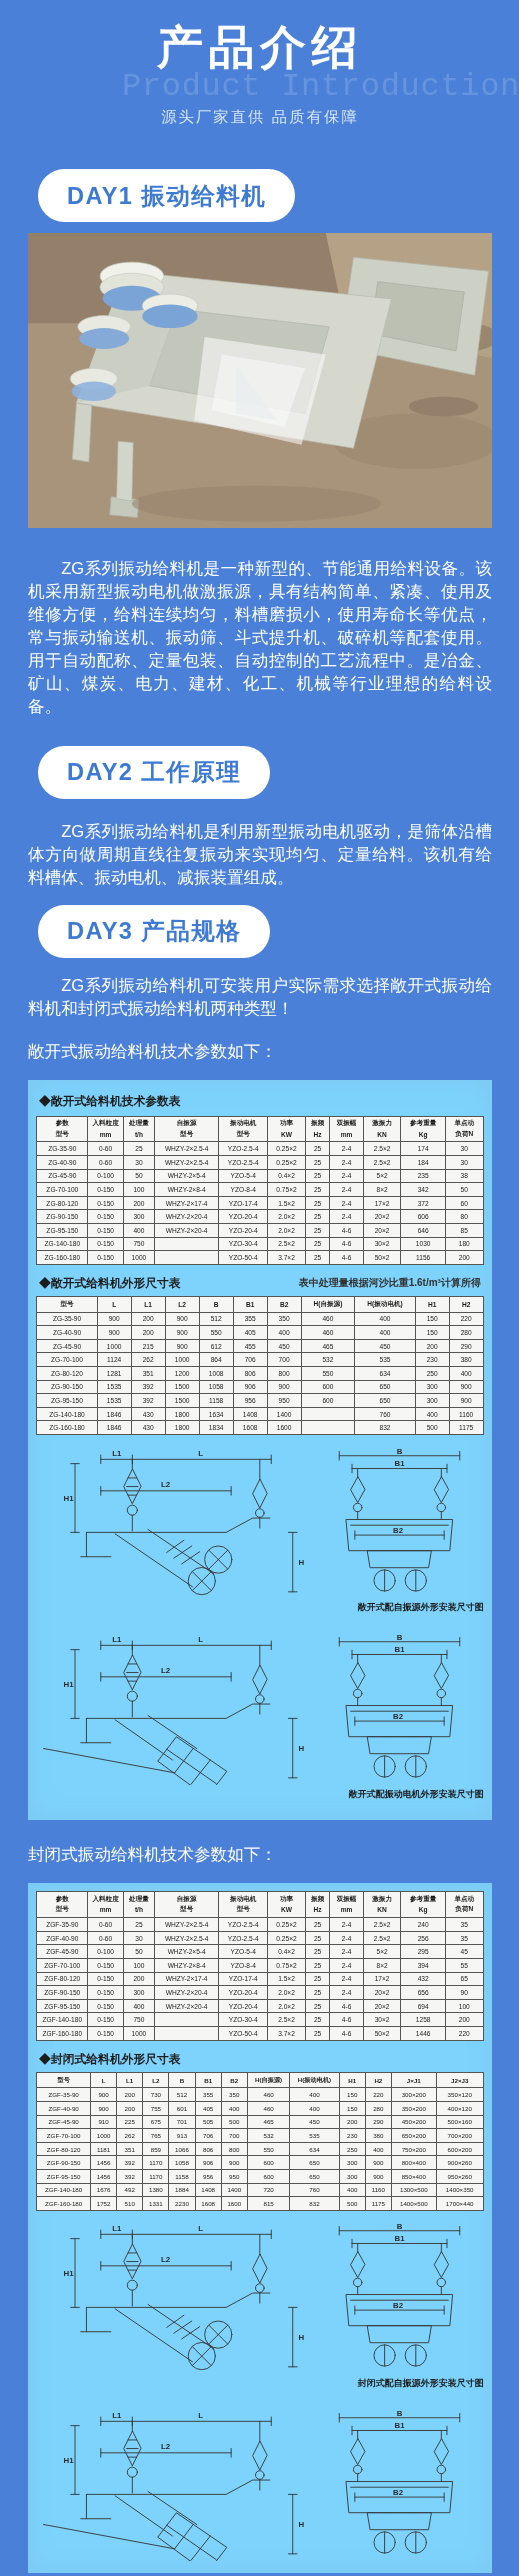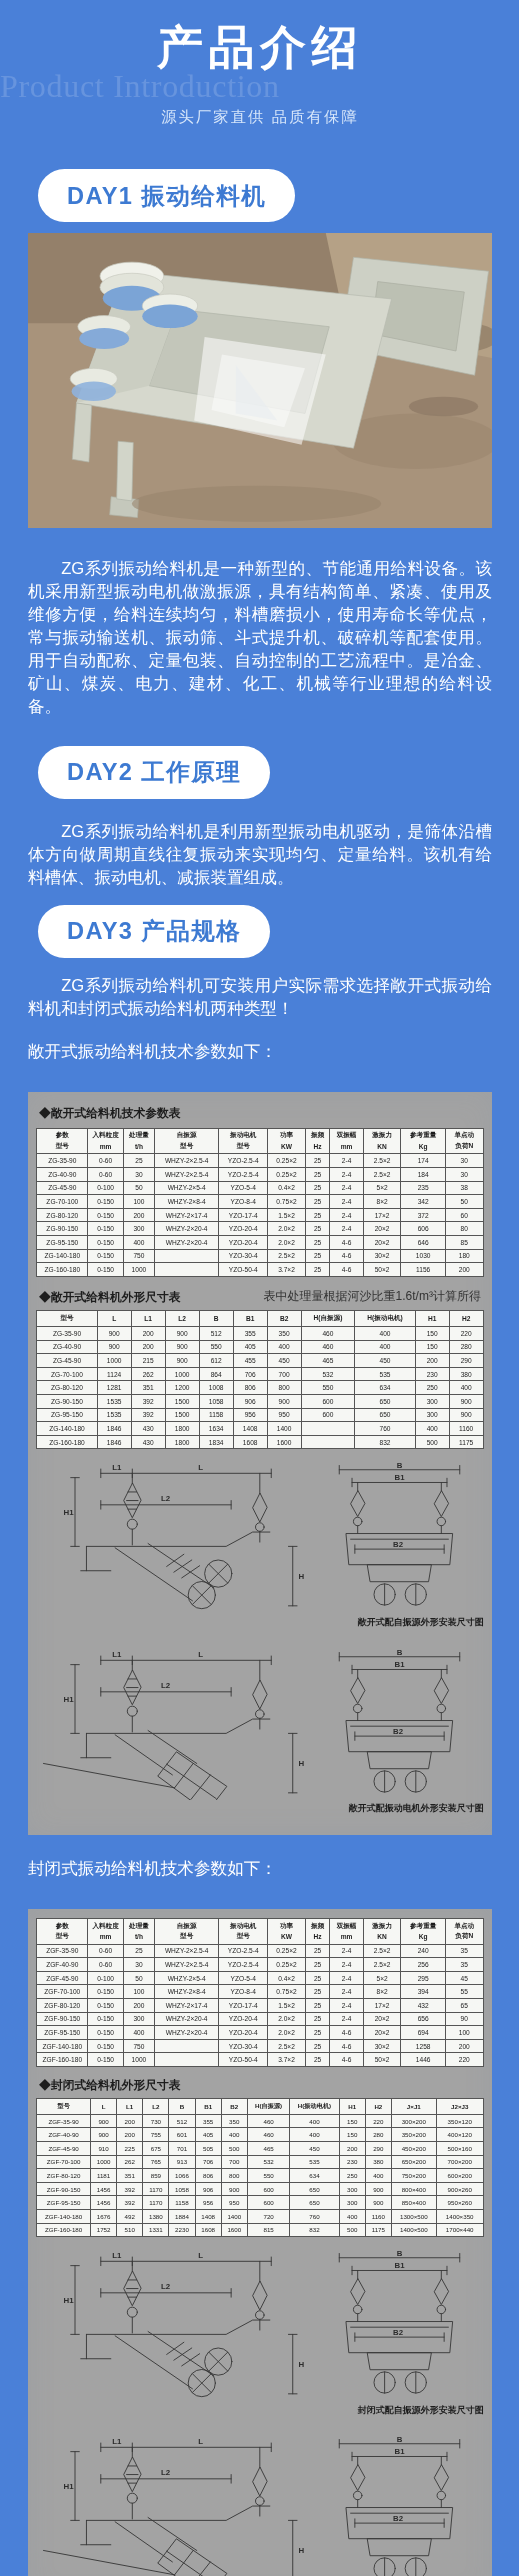--- a/index.html
+++ b/index.html
@@ -2,39 +2,39 @@
 <html style="font-size:11px"><head>
 <meta charset="utf-8">
 <style>
   html,body{margin:0;padding:0;}
   body{width:520px;min-height:2576px;background:#4a80d8;font-family:"Liberation Sans",sans-serif;}
   .page{position:relative;width:520px;overflow:hidden;}
 
   
   .header{position:relative;text-align:center;padding-top:16.6px;height:143px;}
   .header-title{font-family:"DejaVu Serif",serif;font-size:46px;font-weight:bold;color:#ffffff;letter-spacing:5.5px;position:relative;z-index:2;margin:0;}
-  .watermark{position:absolute;top:68px;left:0;width:100%;text-align:left;font-family:Liberation Serif, serif;font-size:32px;color:rgba(255,255,255,0.16);letter-spacing:0.7px;z-index:1;white-space:nowrap;}
+  .watermark{position:absolute;top:68px;left:0;width:100%;text-align:right;font-family:Liberation Mono, monospace;font-size:32px;color:rgba(255,255,255,0.16);letter-spacing:0.7px;z-index:1;white-space:nowrap;}
   .subtitle{margin-top:28px;font-size:15.3px;color:#d7e6fa;letter-spacing:2.1px;position:relative;z-index:2;}
 
   
   .pill{display:inline-block;margin:9.7px 0 0 38px;background:#ffffff;border-radius:32px;padding:10.4px 29px;font-size:23.6px;font-weight:bold;color:#3d7ad2;letter-spacing:1.4px;}
 
   
   .photo{margin:11px 28px 0;height:295px;overflow:hidden;background:#a8937b;}
   .photo svg{display:block;width:100%;height:100%;}
 
   
   .para{margin:29px 28px 0;color:#ffffff;font-size:16.6px;line-height:23px;text-indent:2em;text-align:justify;}
   .intro-label{margin:21px 28px 0;color:#ffffff;font-size:16.6px;}
 
   
-  .card{margin:29px 28px 0;background:#a3a3a3;padding:8.3px 8.3px 12.5px;box-shadow:inset 0 0 28px rgba(120,140,170,0.15);}
+  .card{margin:17px 28px 0;background:#7dd3fc;padding:8.3px 8.3px 12.5px;box-shadow:inset 0 0 28px rgba(120,140,170,0.15);}
   .card-title{font-size:11.8px;font-weight:bold;color:#1d1d1d;margin:5.5px 2.8px 5.5px;}
   .card-title-row{display:flex;justify-content:space-between;align-items:flex-end;margin:11px 2.8px 4.2px;}
-  .table-note{font-size:12px;font-weight:normal;color:#333;padding-bottom:1.4px;}
+  .table-note{font-size:10px;font-weight:bold;color:#333;padding-bottom:1.4px;}
 
   
   table.datatable{border-collapse:collapse;width:100%;background:#f6f7f4;table-layout:fixed;border:1.4px solid #444;}
   table.datatable th,table.datatable td{border:0.7px solid #555;font-size:6.6px;color:#1c1c1c;text-align:center;padding:2.8px 0.7px;overflow:hidden;white-space:nowrap;}
   table.datatable th{font-weight:bold;}
   tr.hr1 th{border-bottom:none;padding-bottom:0.7px;}
   tr.hr2 th{border-top:none;padding-top:0.7px;}
   table.cols-tech tr.hr1 th:nth-child(1){width:11%;}
   table.cols-tech tr.hr1 th:nth-child(2){width:7.5%;}
   table.cols-tech tr.hr1 th:nth-child(3){width:6.5%;}

